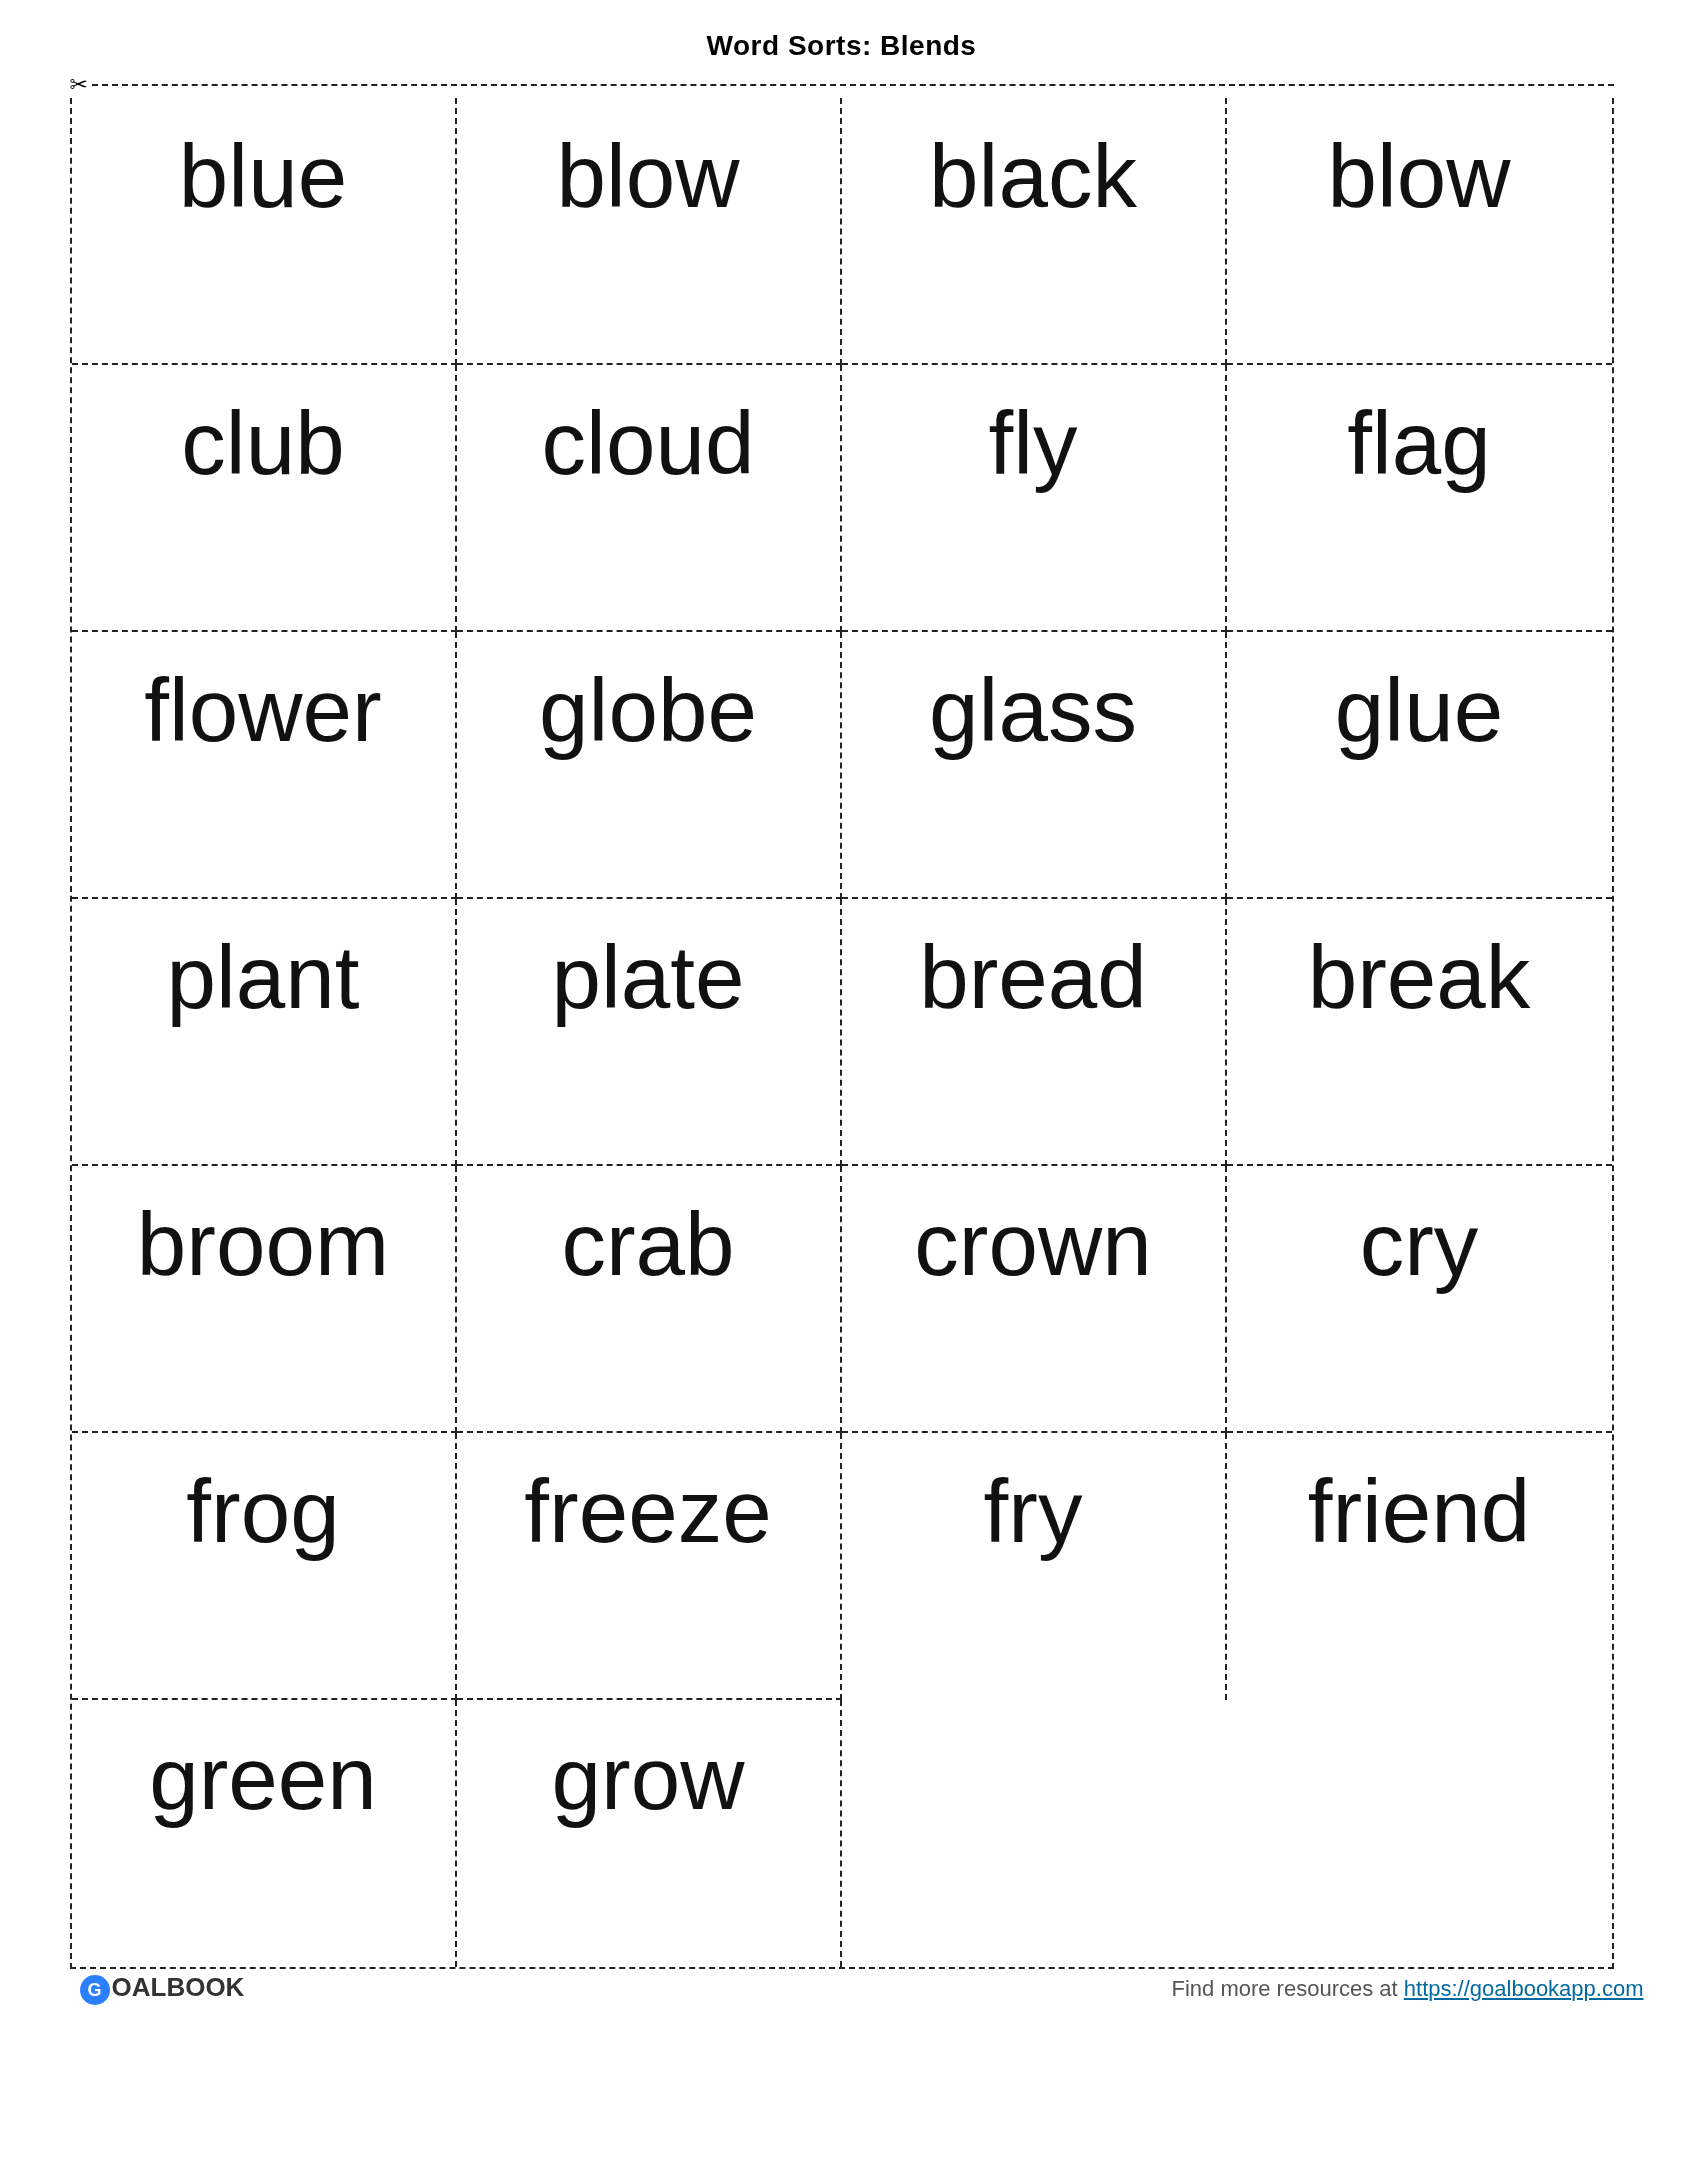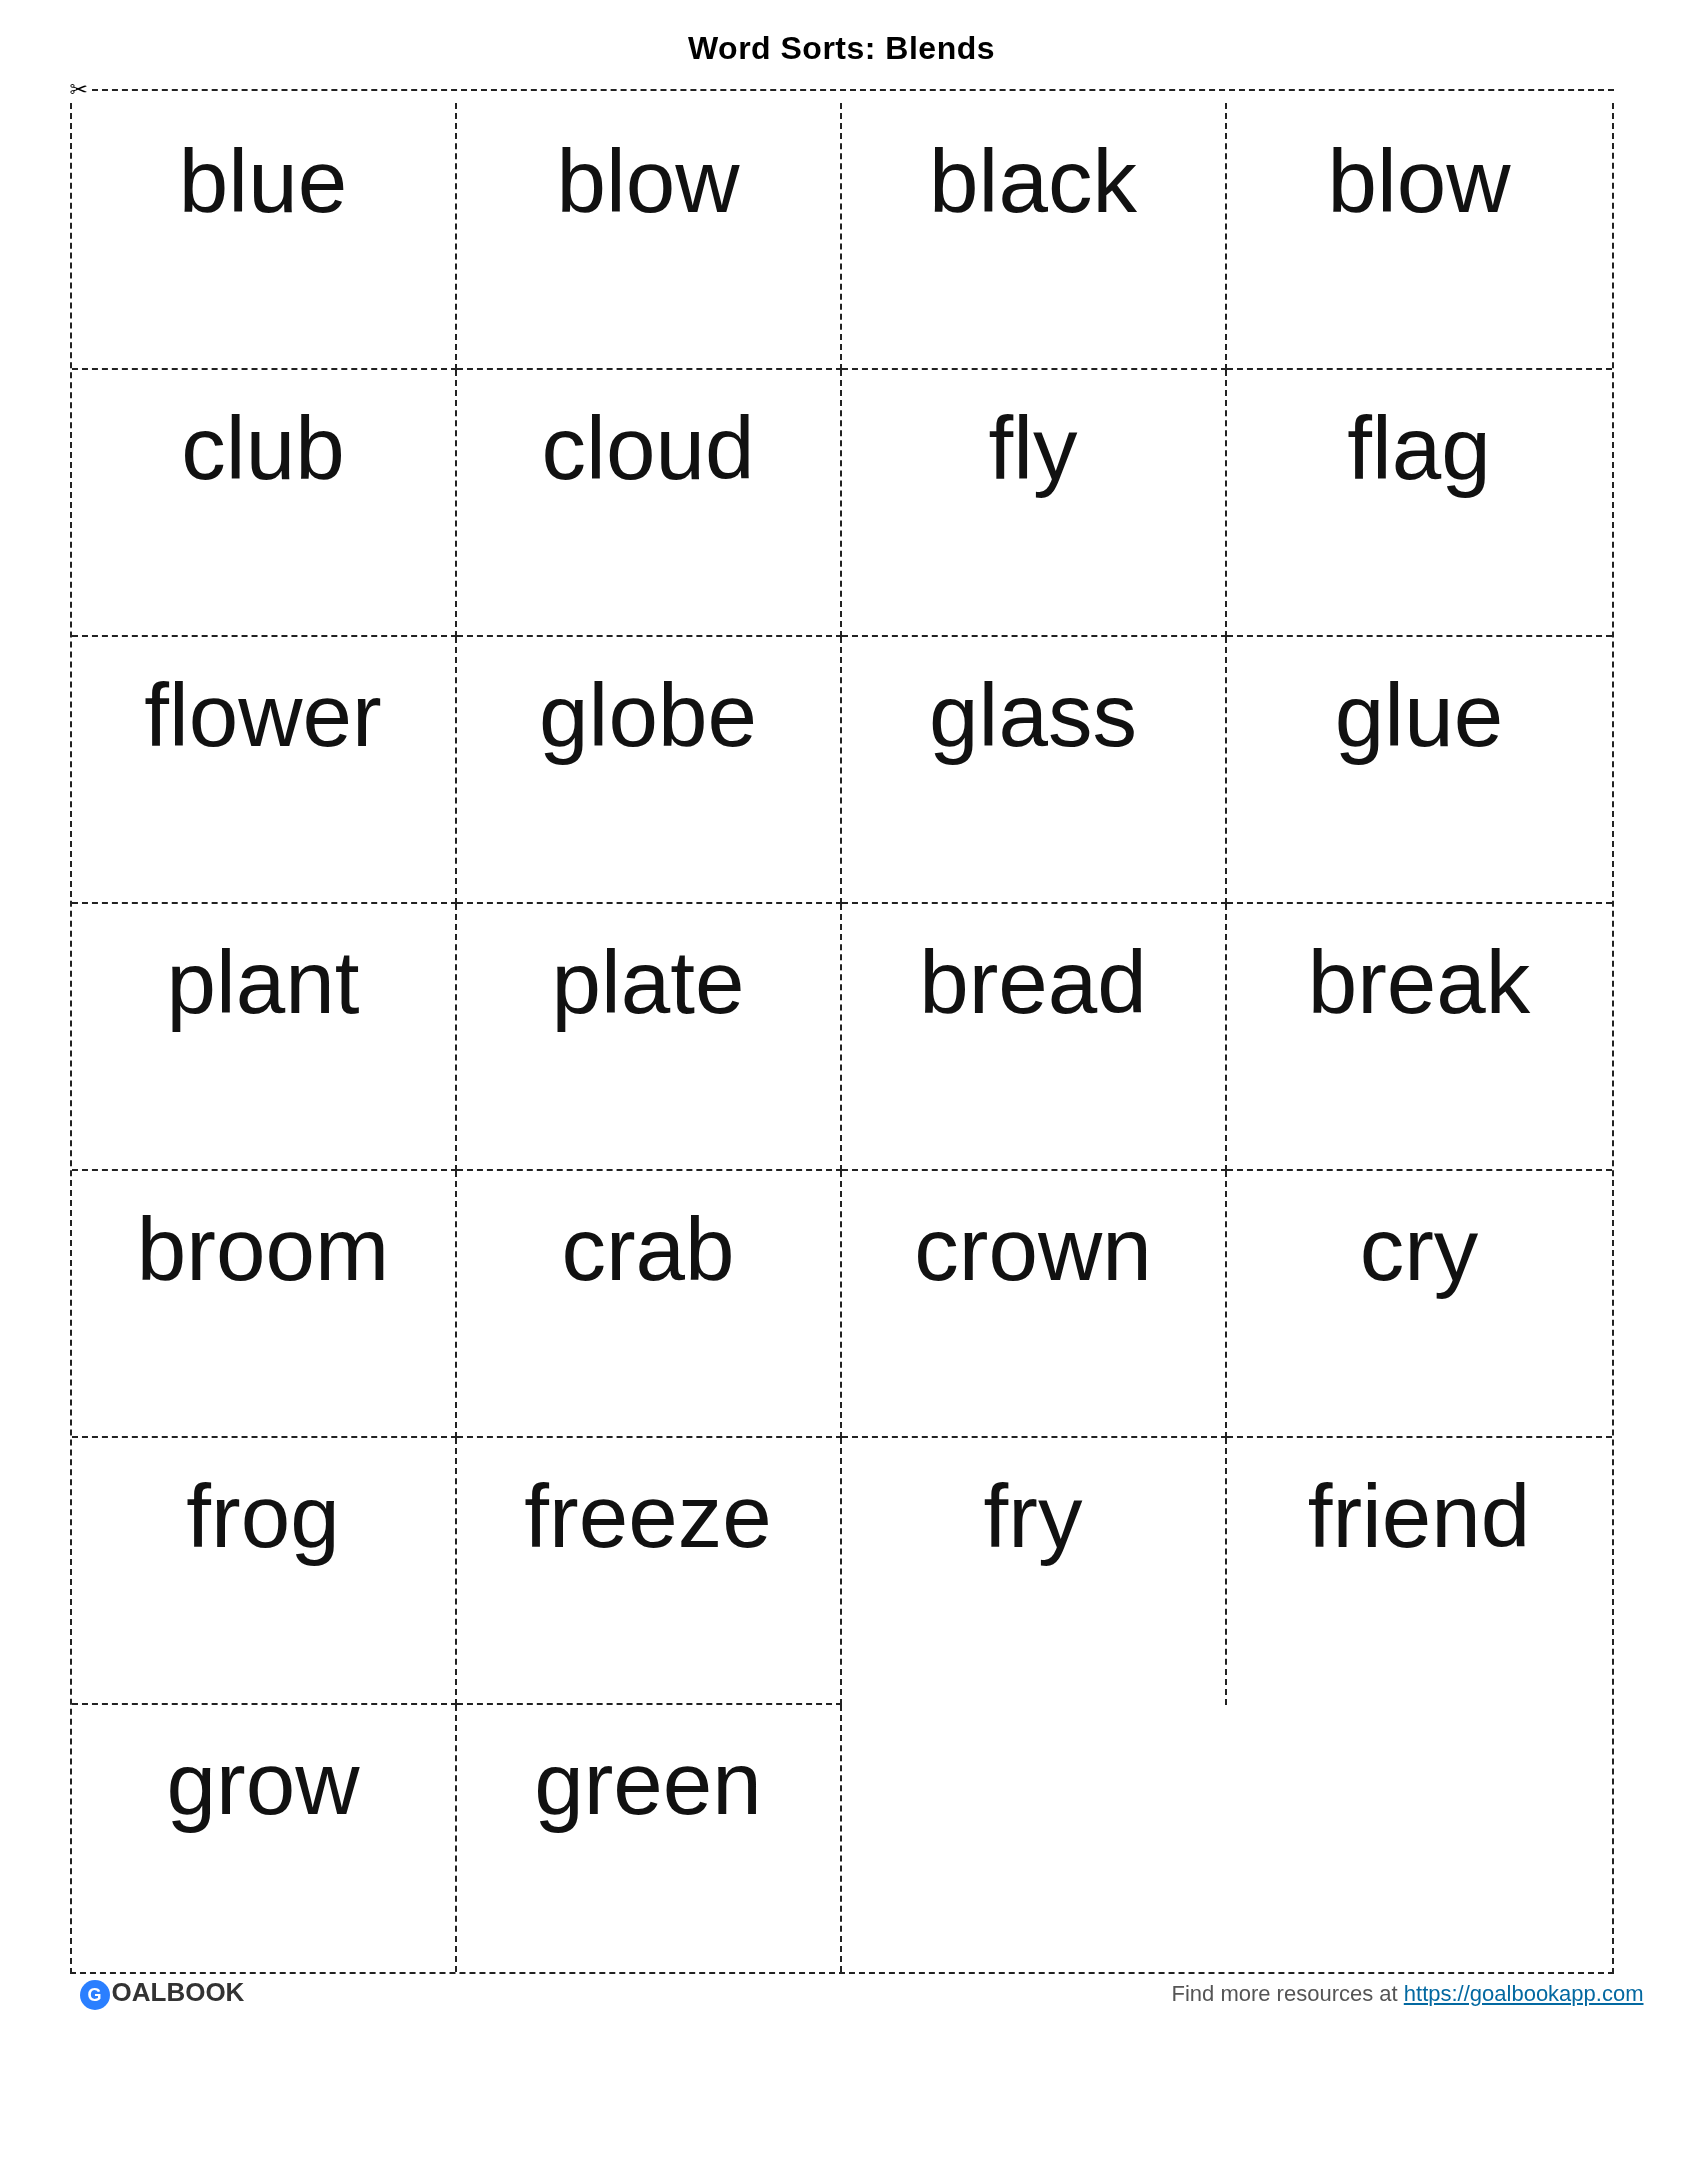--- a/index.html
+++ b/index.html
@@ -19,21 +19,21 @@
     }
 
     .page-wrapper {
       width: 1584px;
       margin: 0 auto;
       padding: 30px 20px 20px 20px;
     }
 
     .page-title {
       text-align: center;
-      font-size: 32px;
+      font-size: 28px;
       font-weight: bold;
       margin-bottom: 10px;
       letter-spacing: 0.5px;
     }
 
     .cut-line-row {
       display: flex;
       align-items: center;
       margin-bottom: 0;
     }
@@ -206,24 +206,24 @@
       <div class="word-cell">
         <span class="word-text">freeze</span>
       </div>
       <div class="word-cell">
         <span class="word-text">fry</span>
       </div>
       <div class="word-cell">
         <span class="word-text">friend</span>
       </div>
       <div class="word-cell">
+        <span class="word-text">green</span>
+      </div>
+      <div class="word-cell">
         <span class="word-text">grow</span>
-      </div>
-      <div class="word-cell">
-        <span class="word-text">green</span>
       </div>
     </div>
 
   <div class="footer">
     <div class="goalbook-logo">
       <span class="circle-g">G</span><span class="goal">OALBOOK</span>
     </div>
     <div class="footer-link">
       <span>Find more resources at </span><a href="#">https://goalbookapp.com</a>
     </div>

